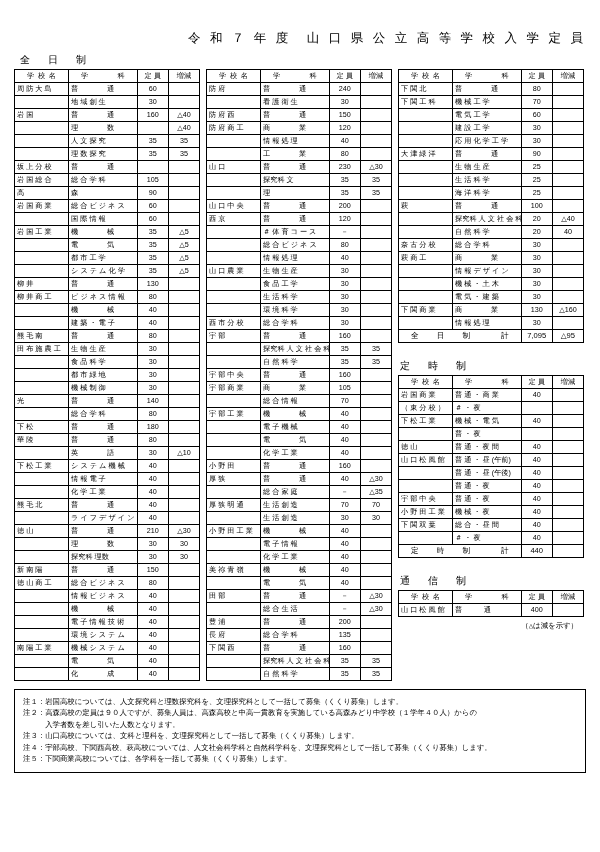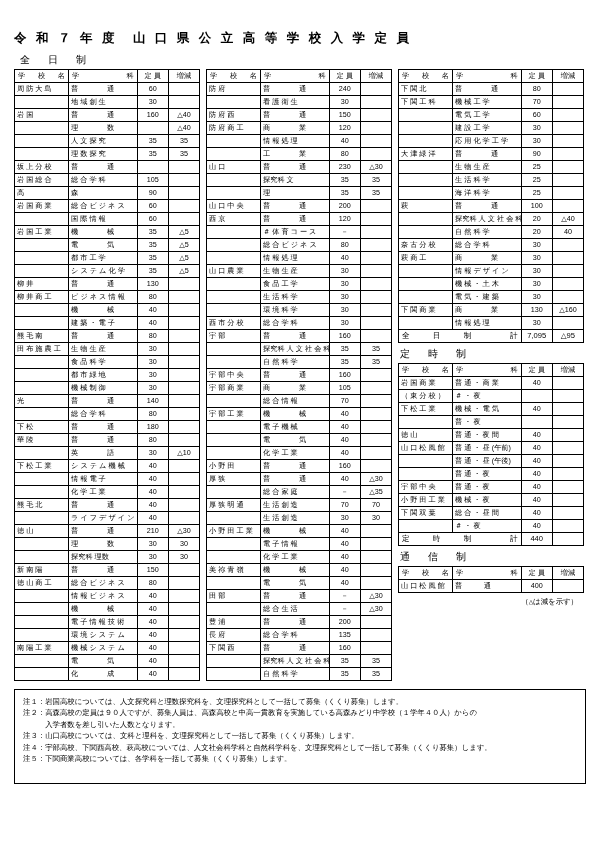--- a/index.html
+++ b/index.html
@@ -6,21 +6,21 @@
   body{
     width:600px;height:852px;
     background:#ffffff;
     font-family:"Liberation Sans","DejaVu Sans",sans-serif;
     color:#000;
     position:relative;
     overflow:hidden;
   }
   .page{position:relative;width:600px;height:852px;box-sizing:border-box;padding:20px 14px 10px 14px;}
   .doc-title{
-    text-align:left;font-size:12.5px;letter-spacing:3px;margin:10px 0 6px 0;font-weight:bold;
+    text-align:right;font-size:12.5px;letter-spacing:3px;margin:10px 0 6px 0;font-weight:normal;
   }
   .section-label{
     font-size:10px;letter-spacing:4px;margin:2px 0 2px 6px;
   }
   .columns{display:flex;gap:6px;align-items:flex-start;}
   .col{width:186px;}
   table{border-collapse:collapse;width:100%;table-layout:fixed;}
   td,th{
     border:1px solid #000;
     font-size:7.2px;
@@ -32,27 +32,27 @@
     overflow:hidden;
     white-space:nowrap;
   }
   th{font-weight:normal;}
   .c-school{width:52px;}
   .c-course{width:66px;}
   .c-cap{width:30px;}
   .c-delta{width:30px;}
   .school{text-align:left;padding-left:2px;letter-spacing:0px;}
   .course{text-align:left;padding-left:2px;}
-  .spread{ text-align:justify; text-align-last:justify; padding:0 3px;margin-left:43px;}
+  .spread{ text-align:justify; text-align-last:justify; padding:0 12px;margin-left:43px;}
   .total-row td{font-size:7.6px;text-align:center;}
-  .blk-title{font-size:10px;letter-spacing:4px;margin:4px 0 2px 2px;}
+  .blk-title{font-size:10px;letter-spacing:4px;margin:16px 0 2px 2px;}
   .notes{
     margin-top:8px;
     border:1px solid #000;
-    padding:6px 8px 18px 8px;
+    padding:6px 8px 7px 8px;
     font-size:7.4px;
     line-height:1.55;
   }
   .note-sub{font-size:7.4px;}
   .minus-note{text-align:right;font-size:7.4px;margin:4px 6px 2px 0;font-family:Liberation Mono, monospace;}
 </style>
 </head>
 <body>
 
 <div class="page">

